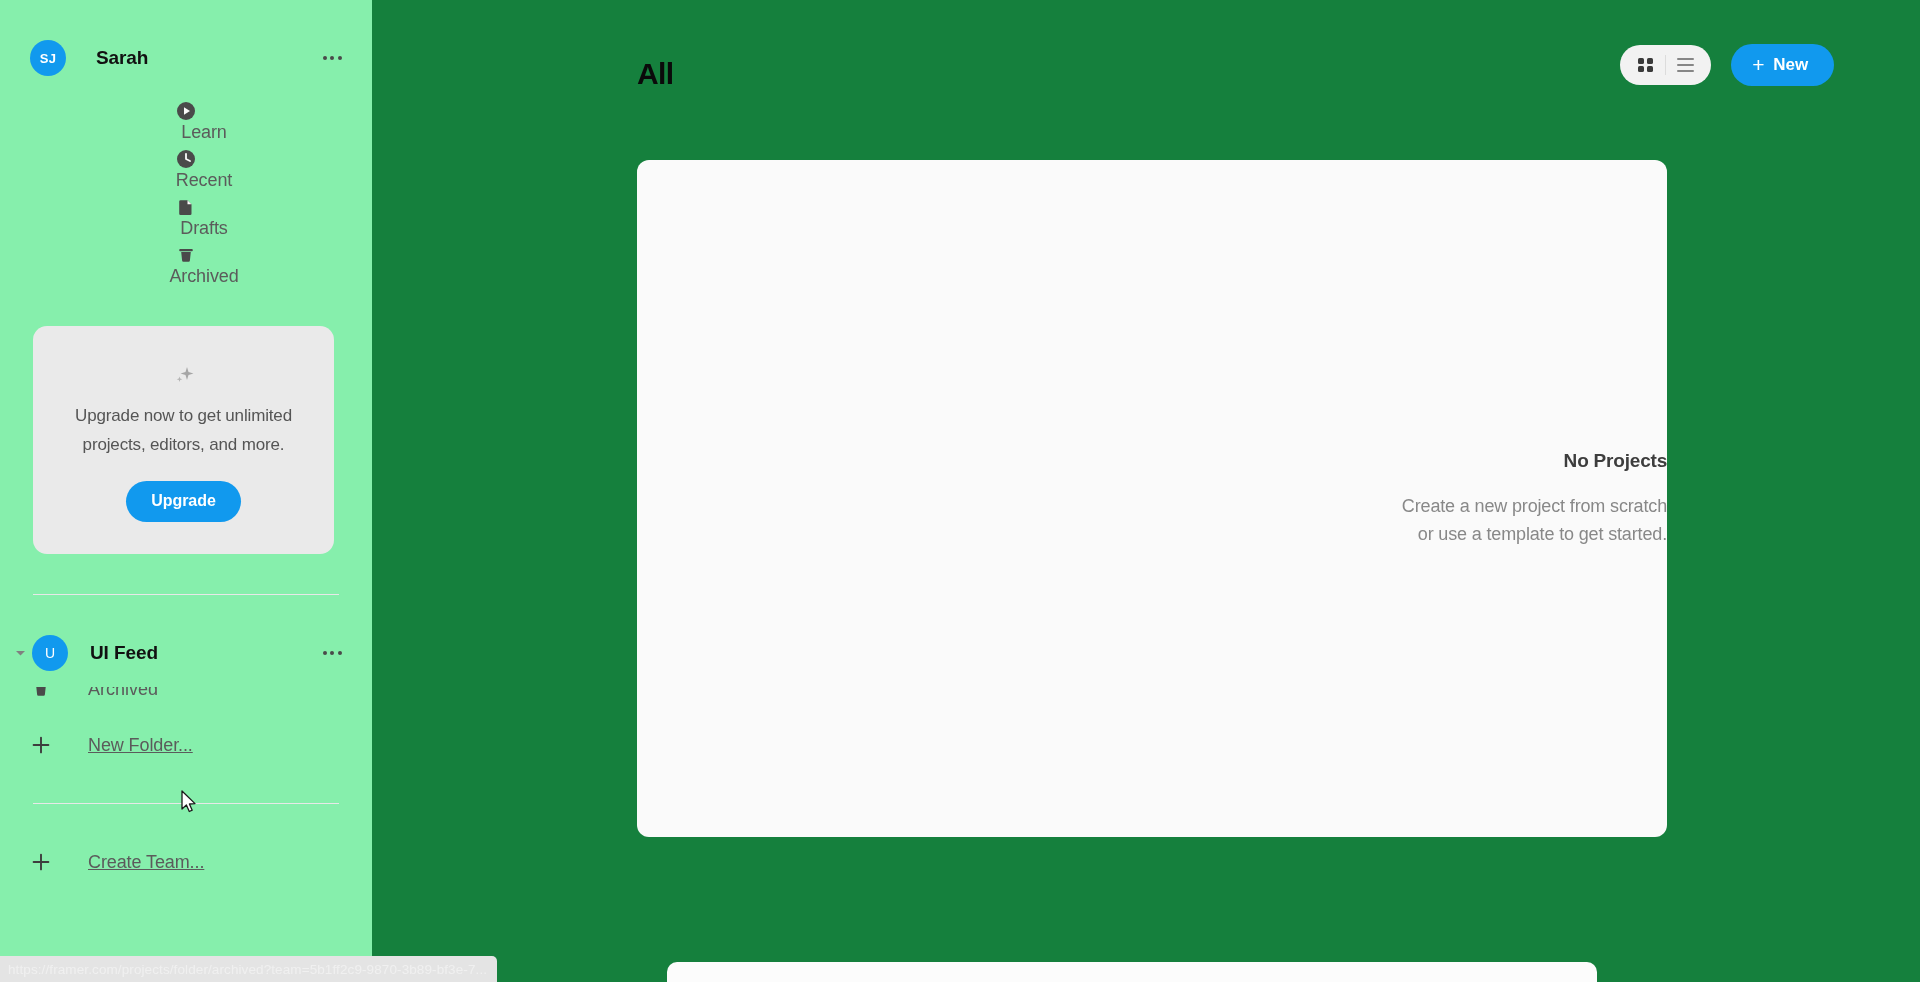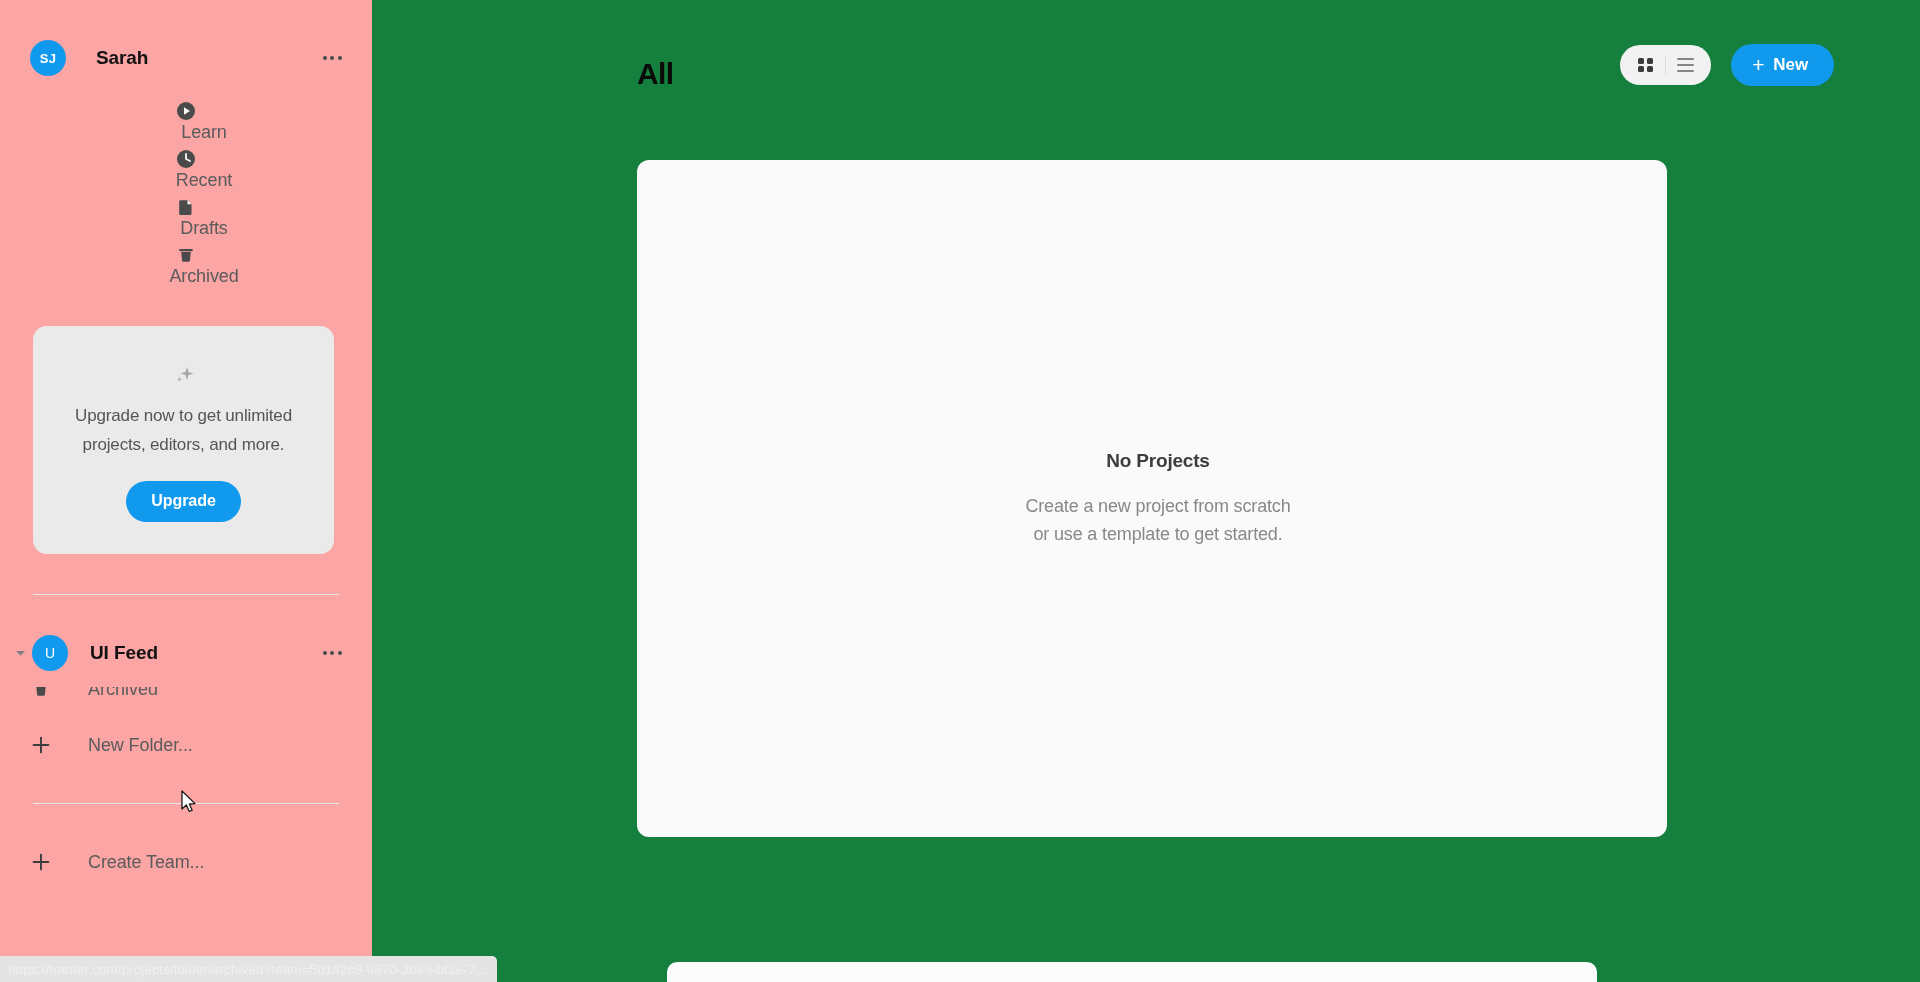--- a/index.html
+++ b/index.html
@@ -18,21 +18,21 @@
     height: 982px;
     display: flex;
     background: #ffffff;
   }
 
   
   #sidebar {
     position: relative;
     width: 372px;
     height: 982px;
-    background: #fca5a5;
+    background: #86efac;
     flex: 0 0 372px;
     overflow: hidden;
   }
 
   .user-row {
     display: flex;
     align-items: center;
     height: 44px;
     margin-top: 36px;
     padding: 0 26px 0 30px;
@@ -212,20 +212,21 @@
     display: flex;
     align-items: center;
     justify-content: center;
     color: #3d3d3d;
   }
   .plus-label {
     margin-left: 36px;
     font-size: 18px;
     color: #5b5b5b;
     letter-spacing: -0.1px;
+    text-decoration: underline;
   }
 
   .sb-divider2 {
     height: 1px;
     background: #e8e8e8;
     margin: 34px 33px 0 33px;
   }
 
   .create-team-row {
     display: flex;
@@ -352,21 +353,21 @@
     width: 1030px;
     height: 677px;
     background: #fafafa;
     border-radius: 12px;
   }
   .empty-state {
     position: absolute;
     left: 12px; right: 0;
     top: 50%;
     transform: translateY(-50%);
-    text-align: center;
+    text-align: right;
   }
   .empty-title {
     font-size: 19px;
     font-weight: 700;
     color: #3d3d3d;
     letter-spacing: -0.2px;
     margin-bottom: 20px;
   }
   .empty-sub {
     font-size: 18px;

